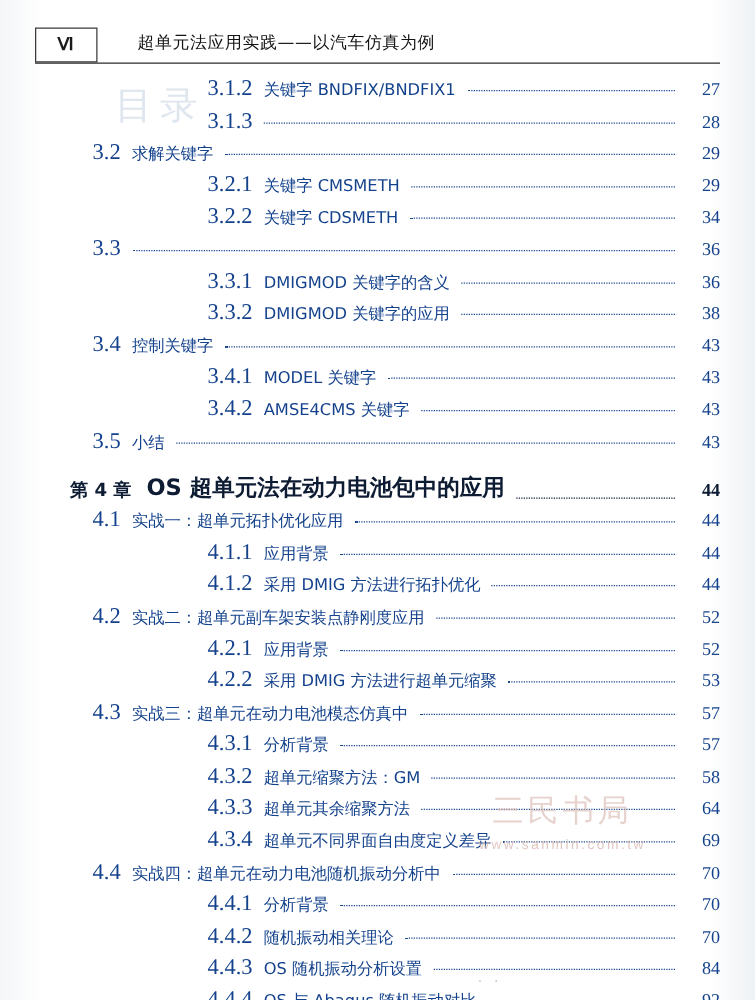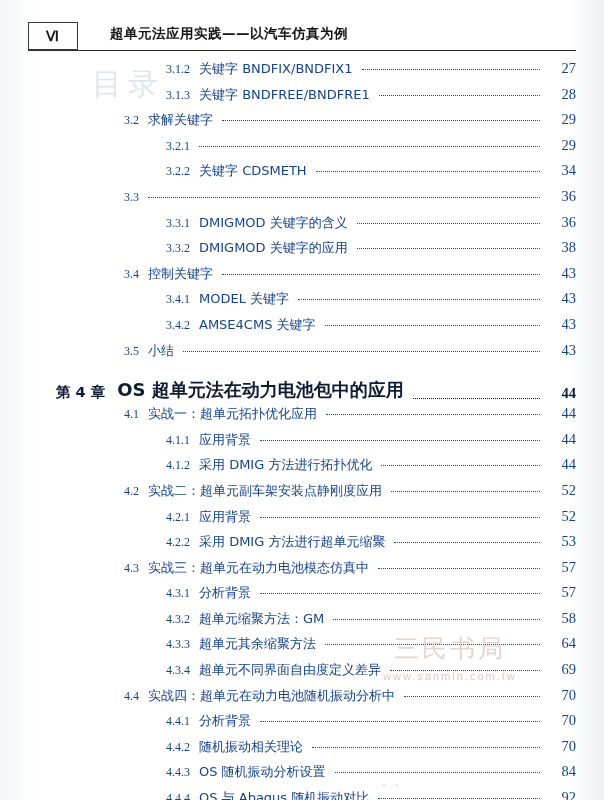--- a/index.html
+++ b/index.html
@@ -45,21 +45,21 @@
     font-weight: bold;
     color: #1a1a1a;
     letter-spacing: 1px;
   }
   .header-title {
     position: absolute;
     left: 82px;
     top: 3px;
     font-family: "DejaVu Sans", sans-serif;
     font-size: 13.5px;
-    font-weight: bold;
+    font-weight: normal;
     color: #141414;
     letter-spacing: 0.5px;
     white-space: nowrap;
   }
   .header-rule {
     position: absolute;
     left: 0;
     top: 28px;
     width: 548px;
     height: 0;
@@ -86,21 +86,21 @@
   }
   .row {
     position: relative;
     height: 25.6px;
     display: flex;
     align-items: baseline;
     white-space: nowrap;
   }
   .num {
     font-family: "Liberation Serif", serif;
-    font-size: 12px;
+    font-size: 18px;
     color: #14428c;
     flex: 0 0 auto;
   }
   .label {
     font-family: "DejaVu Sans", sans-serif;
     font-size: 13px;
     color: #14428c;
     flex: 0 0 auto;
     padding-left: 9px;
   }
@@ -114,21 +114,21 @@
   }
   .pg {
     font-family: "Liberation Serif", serif;
     font-size: 14.5px;
     color: #14428c;
     flex: 0 0 auto;
     text-align: right;
     width: 30px;
   }
   
-  .lvl2 .num { margin-left: 96px; }
+  .lvl2 .num { margin-left: 46px; }
   .lvl3 .num { margin-left: 138px; }
   .chap {
     position: relative;
     height: 30px;
     display: flex;
     align-items: flex-end;
     white-space: nowrap;
     margin-top: 5px;
     margin-bottom: 3px;
   }
@@ -209,32 +209,32 @@
 
   <div class="toc" id="toc-root">
       <div class="row lvl3">
         <span class="num">3.1.2</span>
         <span class="label">关键字 BNDFIX/BNDFIX1</span>
         <span class="dots"></span>
         <span class="pg">27</span>
       </div>
       <div class="row lvl3">
         <span class="num">3.1.3</span>
-        <span class="label">关键字 BNDFREE/BNDFRE1</span>
         <span class="dots"></span>
         <span class="pg">28</span>
       </div>
       <div class="row lvl2">
         <span class="num">3.2</span>
         <span class="label">求解关键字</span>
         <span class="dots"></span>
         <span class="pg">29</span>
       </div>
       <div class="row lvl3">
         <span class="num">3.2.1</span>
+        <span class="label">关键字 CMSMETH</span>
         <span class="dots"></span>
         <span class="pg">29</span>
       </div>
       <div class="row lvl3">
         <span class="num">3.2.2</span>
         <span class="label">关键字 CDSMETH</span>
         <span class="dots"></span>
         <span class="pg">34</span>
       </div>
       <div class="row lvl2">

